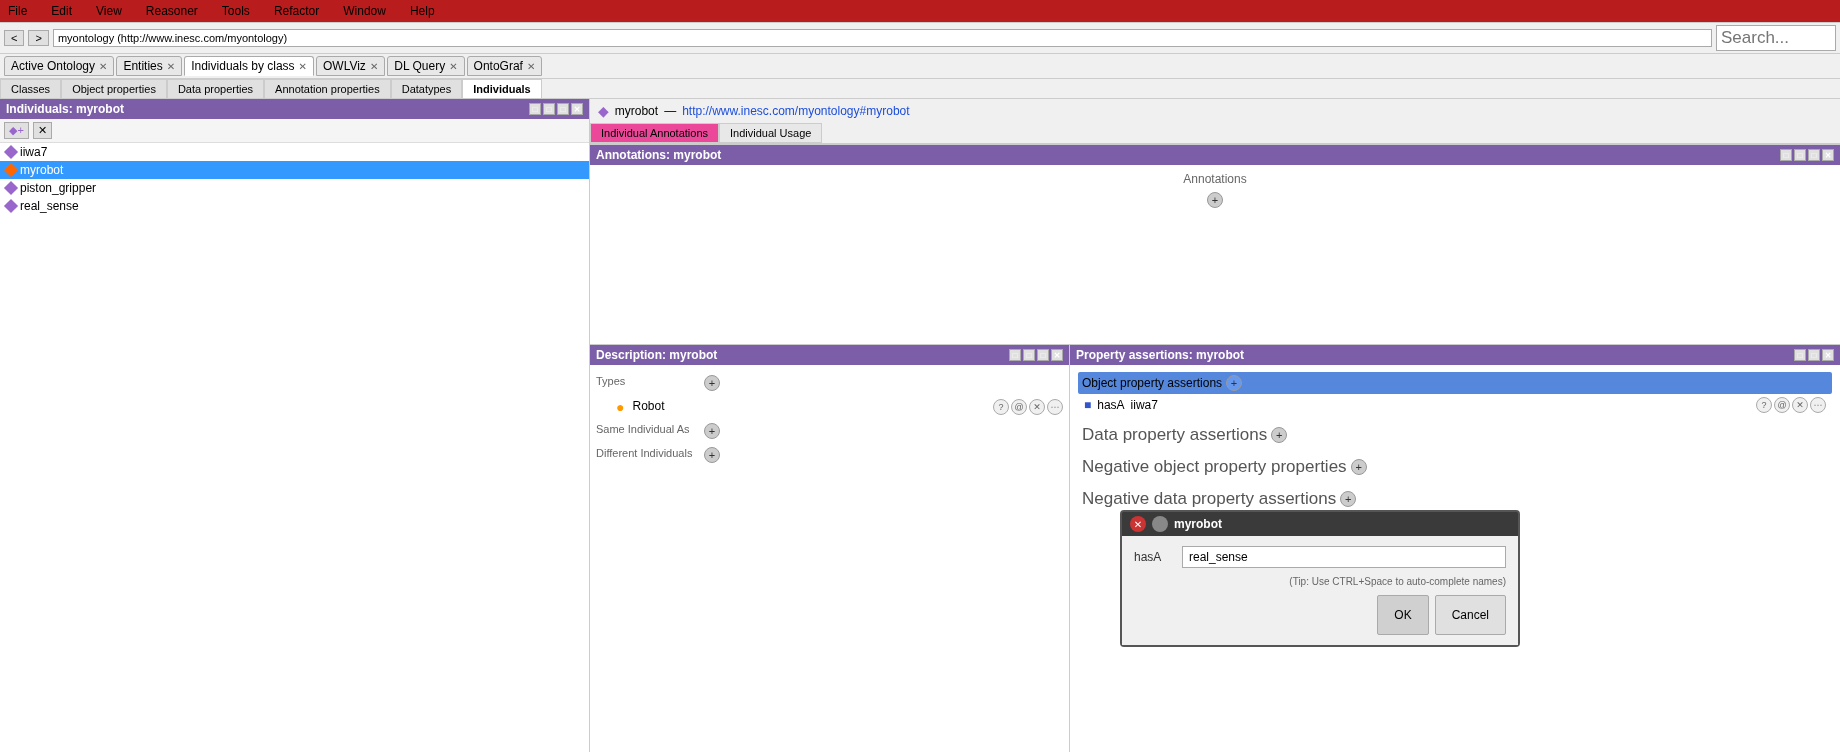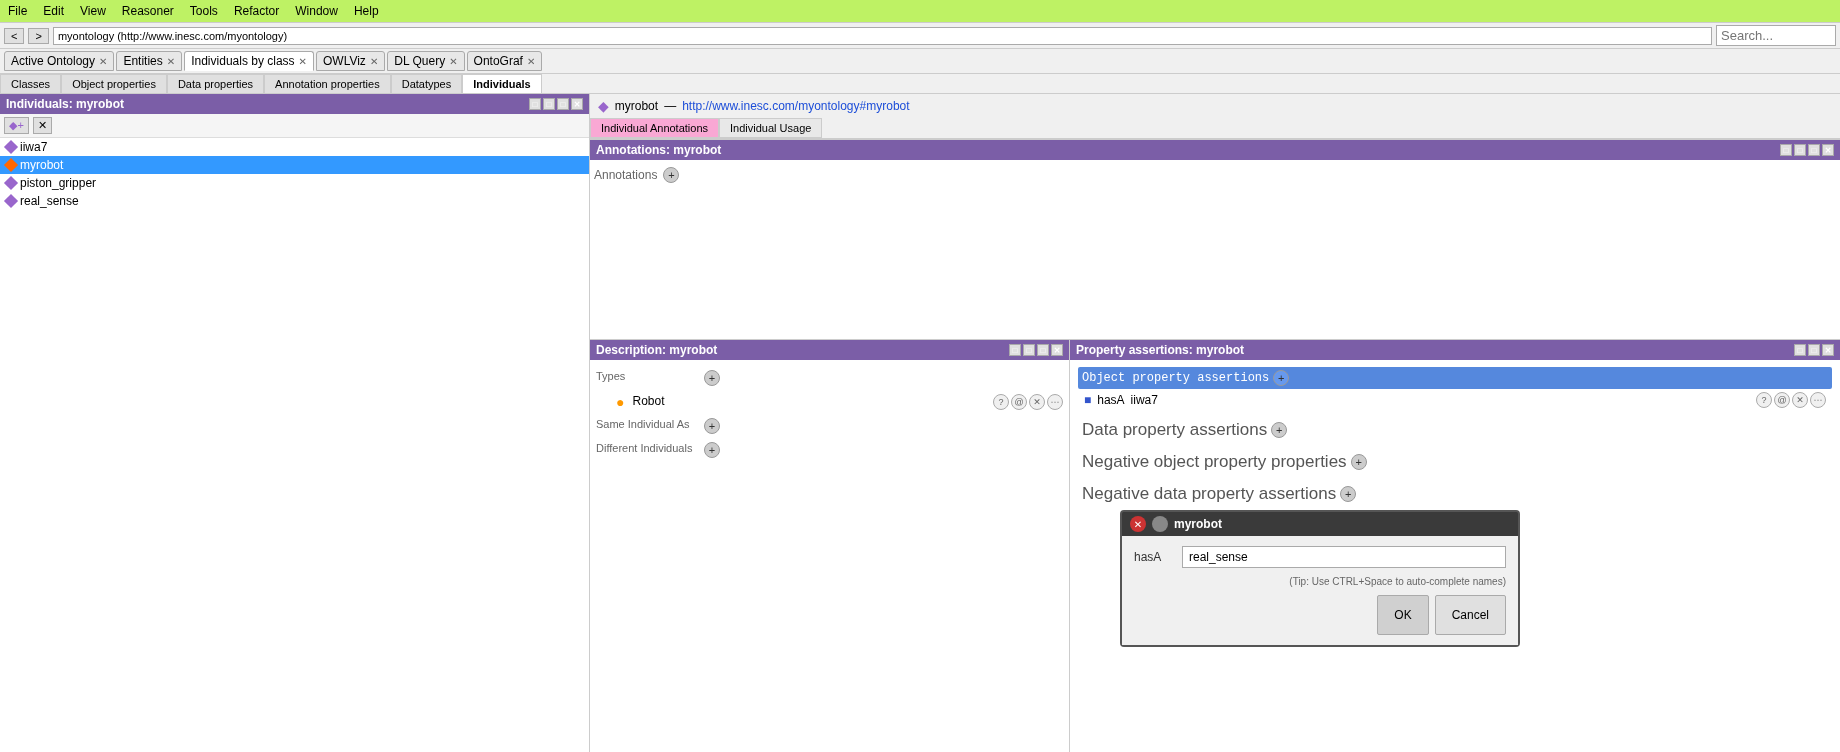--- a/index.html
+++ b/index.html
@@ -1,26 +1,26 @@
 <!DOCTYPE html>
 <html><head>
   <meta charset="utf-8">
   <style>
     * { box-sizing: border-box; margin: 0; padding: 0; font-family: Arial, sans-serif; font-size: 12px; }
     body { background: #f0f0f0; width: 1840px; height: 752px; overflow: hidden; }
 
     
-    .menu-bar { display: flex; background: #bef264; border-bottom: 1px solid #ccc; padding: 2px 4px; gap: 8px; }
+    .menu-bar { display: flex; background: #b91c1c; border-bottom: 1px solid #ccc; padding: 2px 4px; gap: 16px; }
     .menu-item { cursor: pointer; padding: 2px 4px; }
 
     
     .address-bar { display: flex; align-items: center; background: #f0f0f0; border-bottom: 1px solid #ccc; padding: 2px 4px; gap: 4px; }
     .nav-btn { background: #e0e0e0; border: 1px solid #aaa; padding: 1px 6px; cursor: pointer; font-size: 11px; }
     .address-field { flex: 1; border: 1px solid #aaa; padding: 2px 4px; background: white; font-size: 11px; }
-    .search-field { border: 1px solid #aaa; padding: 2px 4px; width: 120px; background: white; font-size: 13px; }
+    .search-field { border: 1px solid #aaa; padding: 2px 4px; width: 120px; background: white; font-size: 17px; }
 
     
     .tabs-row { display: flex; background: #f0f0f0; border-bottom: 1px solid #ccc; padding: 2px 4px; gap: 2px; flex-wrap: wrap; }
     .tab { display: flex; align-items: center; background: #e8e8e8; border: 1px solid #aaa; border-radius: 3px 3px 0 0; padding: 2px 6px; cursor: pointer; font-size: 11px; gap: 4px; }
     .tab.active { background: white; border-bottom-color: white; }
     .tab-close { font-size: 10px; color: #666; cursor: pointer; }
 
     
     .entity-tabs { display: flex; background: #f0f0f0; border-bottom: 1px solid #ccc; }
     .entity-tab { padding: 3px 10px; cursor: pointer; border: 1px solid #ccc; border-bottom: none; background: #e0e0e0; font-size: 11px; }
@@ -37,21 +37,21 @@
     .panel-content { flex: 1; background: white; overflow-y: auto; }
     .individual-item { display: flex; align-items: center; padding: 2px 6px; cursor: pointer; gap: 4px; }
     .individual-item.selected { background: #3399ff; color: white; }
     .diamond { display: inline-block; width: 10px; height: 10px; transform: rotate(45deg); background: #9966cc; flex-shrink: 0; }
     .diamond.orange { background: #ff6600; }
 
     
     .right-panel { flex: 1; display: flex; flex-direction: column; }
     .individual-tabs { display: flex; border-bottom: 1px solid #ccc; }
     .ind-tab { padding: 3px 10px; cursor: pointer; border: 1px solid #ccc; background: #e8e8e8; font-size: 11px; }
-    .ind-tab.active { background: #f9a8d4; }
+    .ind-tab.active { background: #ec4899; }
     .breadcrumb-bar { display: flex; align-items: center; gap: 6px; padding: 4px 8px; font-size: 12px; }
     .breadcrumb-icon { color: #9966cc; font-size: 14px; }
 
     
     .bottom-right { display: flex; flex: 1; }
 
     
     .description-section { flex: 0 0 480px; border-right: 1px solid #ccc; display: flex; flex-direction: column; }
     .section-header { background: #7b5ea7; color: white; padding: 3px 6px; display: flex; justify-content: space-between; align-items: center; font-size: 12px; font-weight: bold; }
     .section-content { flex: 1; padding: 6px; background: white; overflow-y: auto; }
@@ -86,21 +86,21 @@
     .dialog-input-label { font-size: 12px; color: #333; min-width: 40px; }
     .dialog-input { flex: 1; border: 1px solid #aaa; padding: 3px 6px; font-size: 12px; background: white; }
     .dialog-tip { font-size: 10px; color: #666; text-align: right; margin-bottom: 8px; }
     .dialog-buttons { display: flex; justify-content: flex-end; gap: 6px; }
     .dialog-btn { padding: 12px 16px; border: 1px solid #aaa; background: #e0e0e0; cursor: pointer; font-size: 12px; border-radius: 2px; }
     .dialog-btn.ok { background: #d0d0d0; }
 
     
     .annotations-panel { background: #7b5ea7; color: white; padding: 3px 6px; font-size: 12px; font-weight: bold; display: flex; justify-content: space-between; align-items: center; }
     .annotations-body { flex: 1; background: white; padding: 4px; }
-    .annotations-row { display: flex; align-items: center; gap: 6px; padding: 3px 0; }
+    .annotations-row { display: flex; align-items: center; gap: 6px; padding: 3px 0; flex-direction: column; }
   </style>
 </head>
 <body>
 
 <div class="menu-bar">
   <span class="menu-item">File</span>
   <span class="menu-item">Edit</span>
   <span class="menu-item">View</span>
   <span class="menu-item">Reasoner</span>
   <span class="menu-item">Tools</span>
@@ -267,21 +267,21 @@
           <div class="panel-controls">
             <span class="ctrl-icon">□</span>
             <span class="ctrl-icon">□</span>
             <span class="ctrl-icon">✕</span>
           </div>
         </div>
         <div class="prop-content">
 
           <div class="prop-row">
             <div class="prop-row-header" style="background:#5588dd; color:white; border-radius:2px;">
-              <span style="color:#ffffff;font-family:Liberation Mono, monospace;">Object property assertions</span>
+              <span style="color:#000000;">Object property assertions</span>
               <span class="add-btn" style="background:#6699ee;">+</span>
             </div>
             <div style="display:flex; align-items:center; gap:6px; padding:3px 6px; background:white;">
               <span style="color:#3355cc;">■</span>
               <span>hasA</span>
               <span>iiwa7</span>
               <div class="action-icons" style="margin-left:auto;">
                 <span class="action-icon">?</span>
                 <span class="action-icon">@</span>
                 <span class="action-icon">✕</span>

